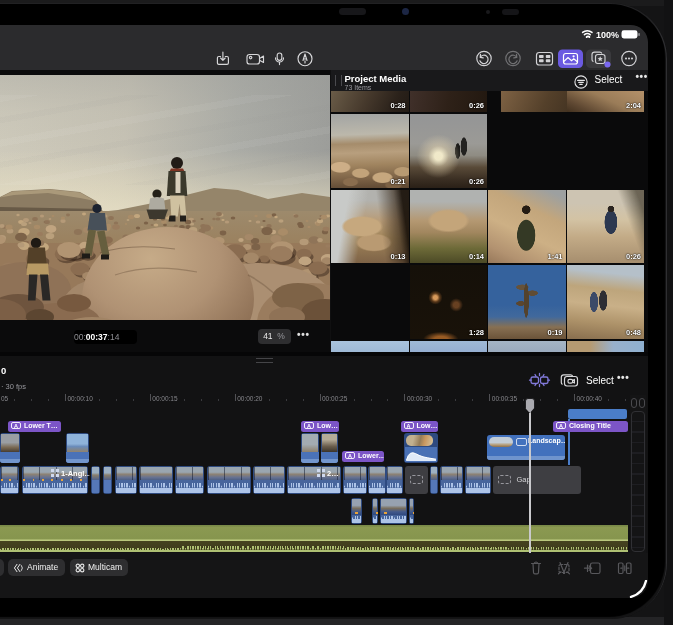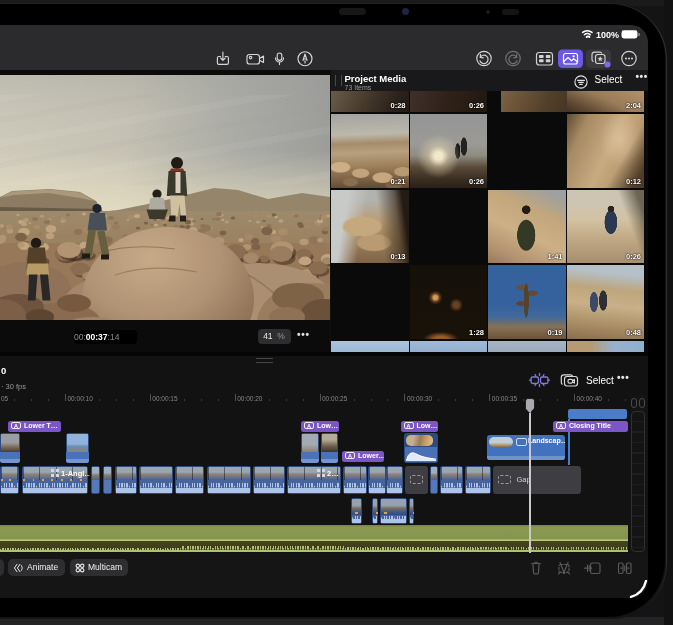--- a/index.html
+++ b/index.html
@@ -399,25 +399,25 @@
         </div>
 <div class="abs" style="left:236.0px;top:0px;width:77.5px;height:21px;background:linear-gradient(205deg,#b4916a 0%,#9a7c58 45%,#5f4832 80%,#42311f 100%);overflow:hidden">
           <div class="du">2:04</div>
         </div>
 <div class="abs" style="left:0.5px;top:23px;width:77.5px;height:73.5px;background:radial-gradient(ellipse 15px 8px at 12% 72%, #cdae87 60%, rgba(0,0,0,0) 72%),radial-gradient(ellipse 13px 7px at 38% 80%, #c2a37a 60%, rgba(0,0,0,0) 72%),radial-gradient(ellipse 15px 8px at 66% 86%, #c6a77e 60%, rgba(0,0,0,0) 72%),radial-gradient(ellipse 13px 7px at 92% 78%, #b89a72 60%, rgba(0,0,0,0) 72%),radial-gradient(ellipse 11px 6px at 25% 92%, #8a6d4e 60%, rgba(0,0,0,0) 75%),radial-gradient(ellipse 12px 6px at 80% 96%, #7c6144 60%, rgba(0,0,0,0) 75%),linear-gradient(178deg,#a2a4a3 0%,#bcb8ab 28%,#a58c6b 40%,#b89f7e 52%,#a0845f 68%,#7c6246 86%,#5d4732 100%);overflow:hidden">
           <div class="du">0:21</div>
         </div>
 <div class="abs" style="left:79.0px;top:23px;width:77.5px;height:73.5px;background:radial-gradient(circle at 37% 57%, rgba(246,238,205,.95) 0 6%, rgba(225,210,175,.5) 16%, rgba(0,0,0,0) 34%),radial-gradient(ellipse 4px 12px at 62% 50%, #1d1c1a 60%, rgba(0,0,0,0) 70%),radial-gradient(ellipse 5px 14px at 70% 44%, #232220 60%, rgba(0,0,0,0) 70%),linear-gradient(180deg,#949596 0%,#9b9a96 40%,#8f8c83 56%,#594a38 72%,#3b2f23 88%,#2a2017 100%);overflow:hidden">
           <div class="du">0:26</div>
         </div>
-<div class="abs" style="left:236.0px;top:23px;width:77.5px;height:73.5px;background:linear-gradient(300deg,rgba(60,44,28,.75) 0 10%,rgba(0,0,0,0) 32%),radial-gradient(ellipse 30px 40px at 70% 35%, rgba(235,214,178,.5), rgba(0,0,0,0) 70%),linear-gradient(115deg,#5f4a33 0%,#a58a63 20%,#c9ab80 52%,#b3946c 78%,#7e6144 100%);overflow:hidden">
-          <div class="du">0:12</div>
-        </div>
 <div class="abs" style="left:0.5px;top:98.5px;width:77.5px;height:73.5px;background:linear-gradient(262deg,rgba(28,20,12,.95) 0 9%,rgba(58,44,30,.65) 18%,rgba(0,0,0,0) 38%),radial-gradient(ellipse 30px 15px at 40% 50%, #c6a87e 60%, rgba(0,0,0,0) 70%),radial-gradient(ellipse 26px 13px at 55% 72%, #b99a72 60%, rgba(0,0,0,0) 70%),linear-gradient(100deg,#c8cac8 0 20%,rgba(194,198,196,0) 42%),linear-gradient(180deg,#b2b2ae 0 14%,#b89c78 42%,#a08459 66%,#7e6347 100%);overflow:hidden">
           <div class="du">0:13</div>
+        </div>
+<div class="abs" style="left:79.0px;top:98.5px;width:77.5px;height:73.5px;background:radial-gradient(ellipse 30px 17px at 50% 42%, #c4a57a 58%, rgba(0,0,0,0) 70%),linear-gradient(180deg,#b0b2b0 0 16%,#b49872 42%,#a2875f 58%,#6d6a38 80%,#4c4a26 100%);overflow:hidden">
+          <div class="du">0:14</div>
         </div>
 <div class="abs" style="left:157.5px;top:98.5px;width:77.5px;height:73.5px;background:radial-gradient(circle 4.5px at 49% 27%, #241b12 90%, rgba(0,0,0,0) 100%),radial-gradient(ellipse 10px 17px at 49% 62%, #343925 88%, rgba(0,0,0,0) 94%),linear-gradient(205deg,#9da0a0 0 8%,#c3a67c 32%,#cdb085 58%,#b29270 84%,#97785a 100%);overflow:hidden">
           <div class="du">1:41</div>
         </div>
 <div class="abs" style="left:236.0px;top:98.5px;width:77.5px;height:73.5px;background:radial-gradient(circle 3.5px at 57% 26%, #2a2420 90%, rgba(0,0,0,0) 100%),radial-gradient(ellipse 7px 13px at 57% 44%, #2c3850 88%, rgba(0,0,0,0) 94%),linear-gradient(250deg,rgba(56,50,36,.65) 0 8%,rgba(0,0,0,0) 26%),linear-gradient(180deg,#cdc4b2 0 18%,#d3c3a4 40%,#c3ab87 64%,#a68e6e 100%);overflow:hidden">
           <div class="du">0:26</div>
         </div>
 <div class="abs" style="left:79.0px;top:174px;width:77.5px;height:73.5px;background:radial-gradient(circle 7px at 33% 44%, rgba(225,160,95,.95) 28%, rgba(155,95,42,.5) 62%, rgba(0,0,0,0) 100%),radial-gradient(circle 9px at 60% 54%, rgba(130,80,42,.75) 30%, rgba(0,0,0,0) 75%),radial-gradient(ellipse 22px 9px at 40% 100%, rgba(195,115,45,.75) 30%, rgba(0,0,0,0) 80%),linear-gradient(180deg,#151009 0,#191209 100%);overflow:hidden">
           <div class="du">1:28</div>
         </div>

